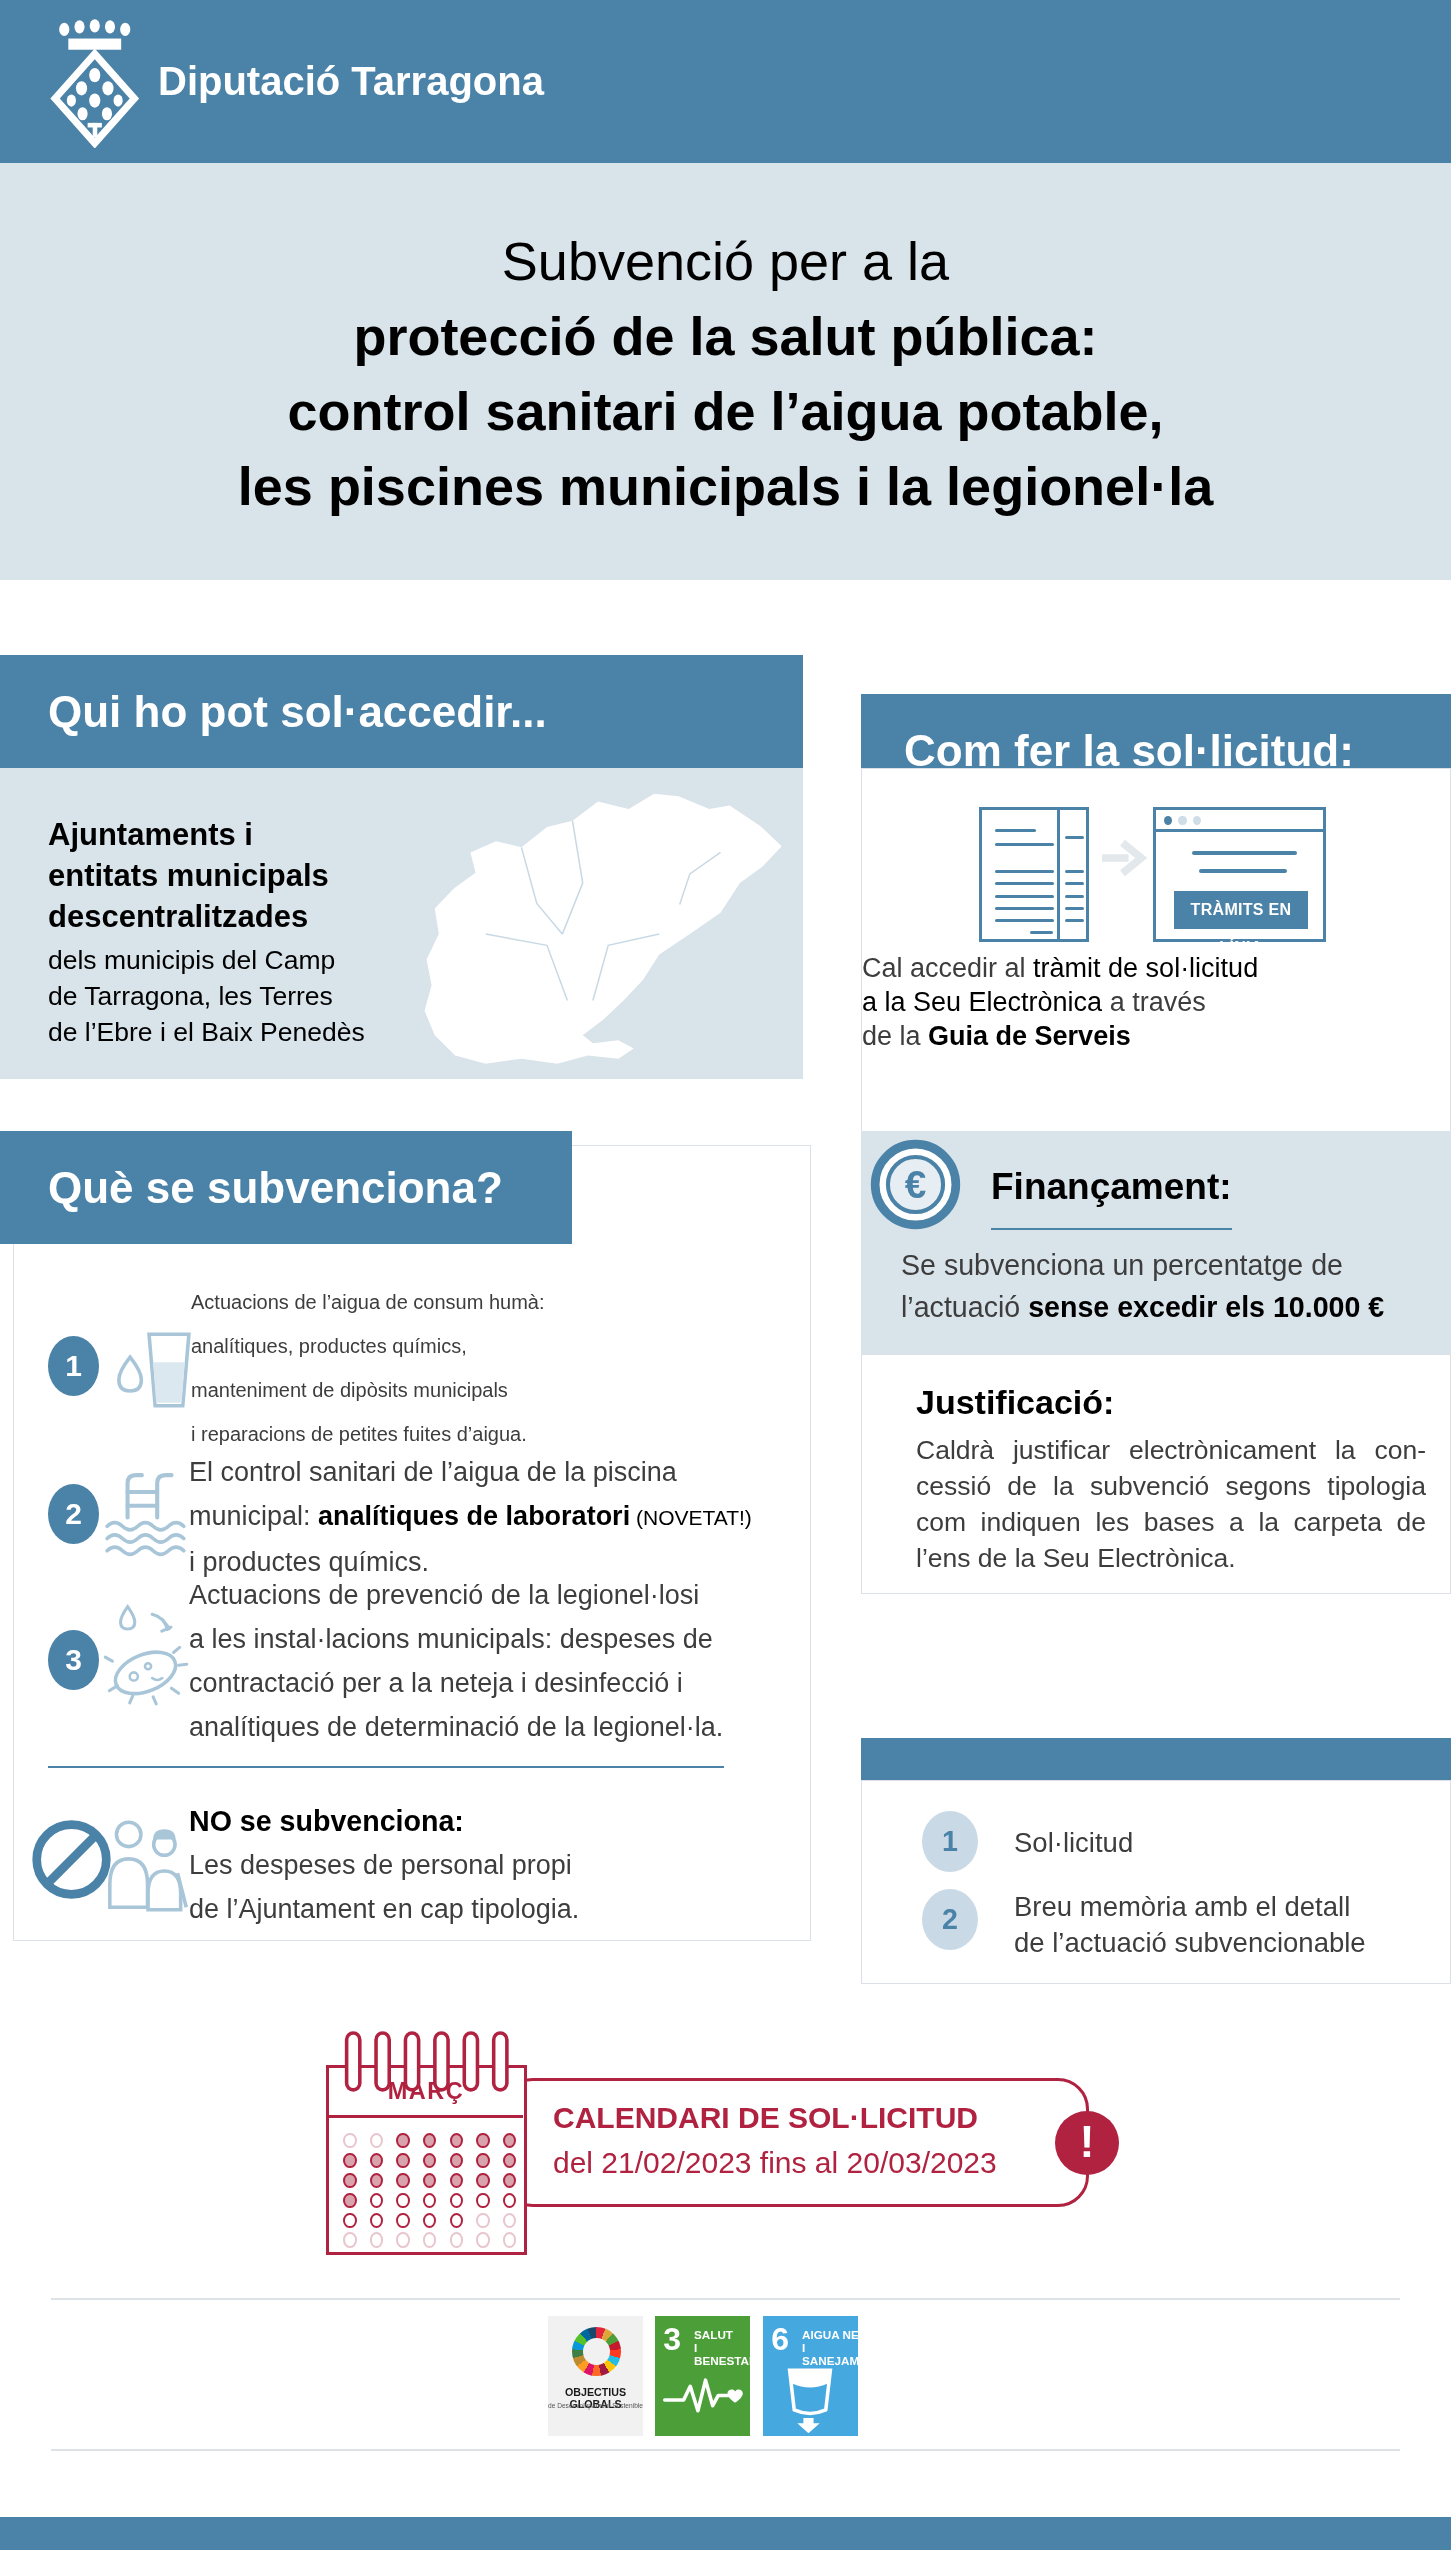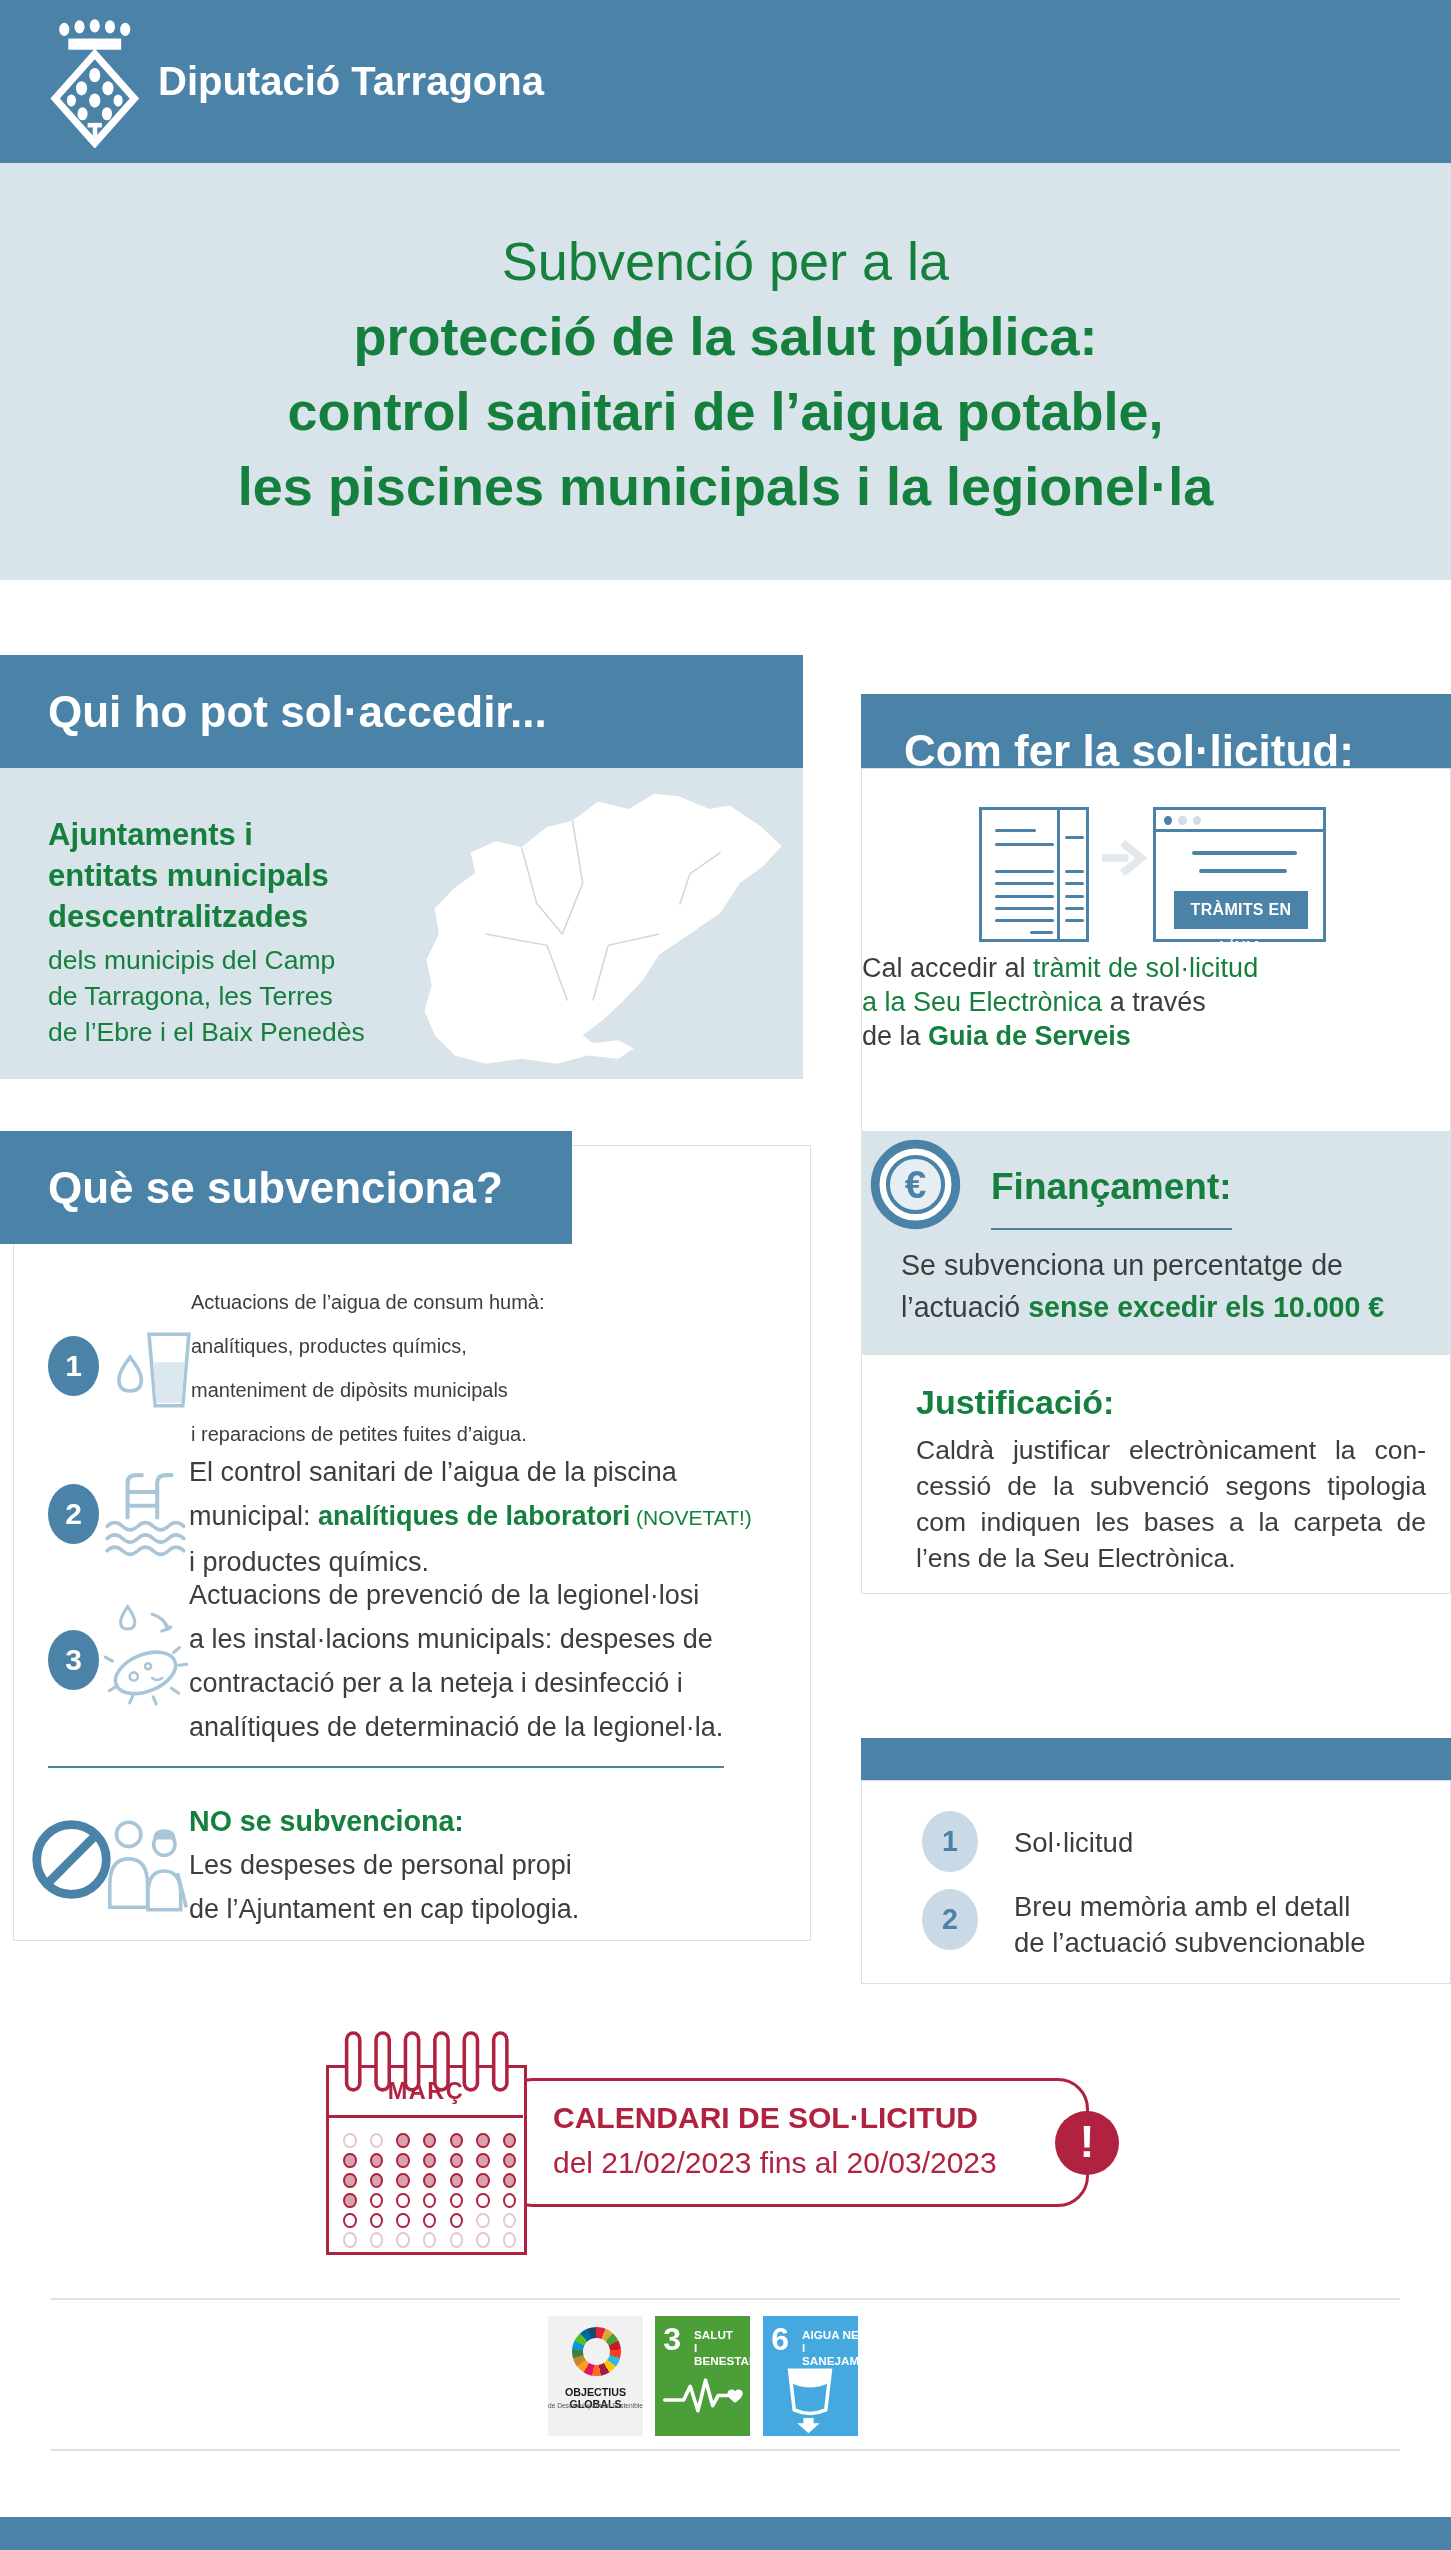--- a/index.html
+++ b/index.html
@@ -1,19 +1,19 @@
 <!DOCTYPE html>
 <html style="font-size:8.2px"><head>
 <meta charset="utf-8">
 <style>
   html,body{margin:0;padding:0;background:#fff;}
   .page{position:relative;width:1451px;height:2650px;background:#ffffff;
         font-family:"Liberation Sans",sans-serif;overflow:hidden;}
   .abs{position:absolute;}
-  .steel{color:#15803d;}
+  .steel{color:#000000;}
   .dark{color:#3d3d3d;}
   .band{background:#4b82a7;color:#ffffff;font-weight:bold;}
   .panel{background:#d9e3ea;}
   .card{background:#ffffff;border:1.5px solid #dbe1e7;box-sizing:border-box;}
   .numcircle{background:#4b82a7;color:#fff;font-weight:bold;border-radius:50%;
              text-align:center;}
   .numcircle-light{background:#c9dae6;color:#4b82a7;font-weight:bold;border-radius:50%;
              text-align:center;}
   .docline{position:absolute;height:3.1px;background:#4b82a7;border-radius:1.5px;}
   .browser-line{position:absolute;height:3.6px;background:#4b82a7;border-radius:2px;}

